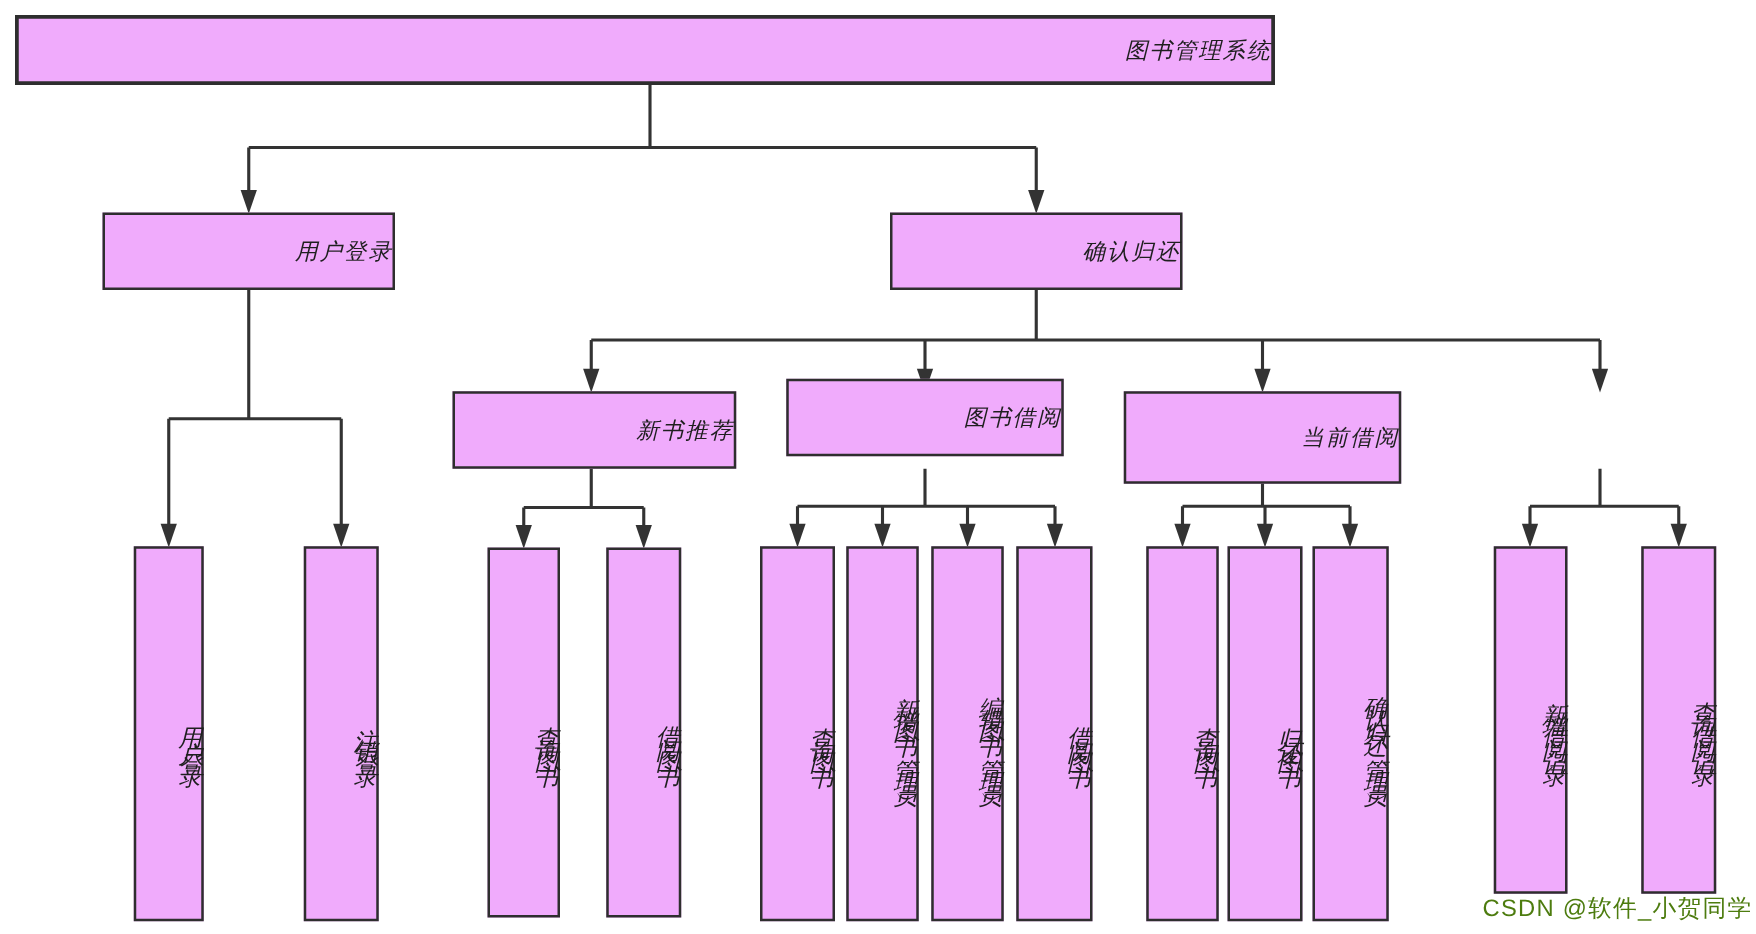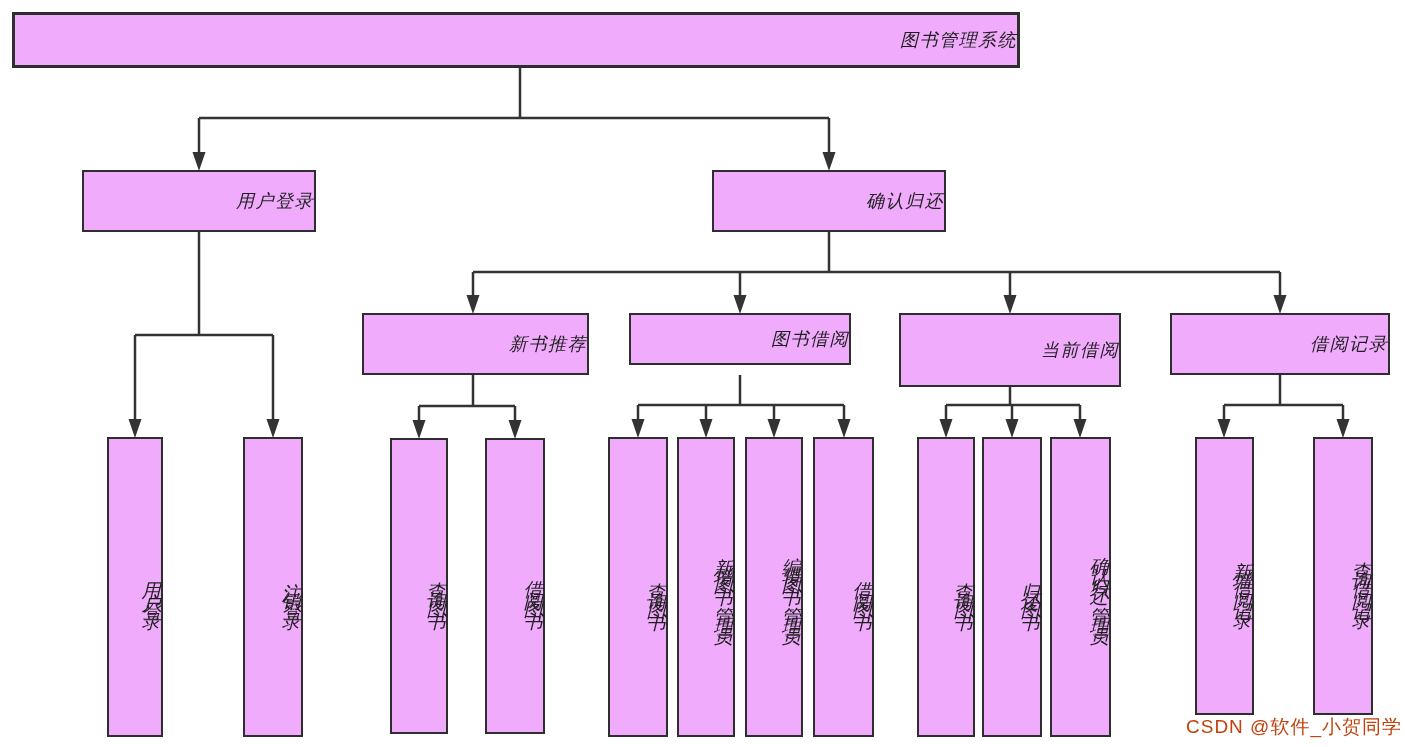--- a/index.html
+++ b/index.html
@@ -30,21 +30,21 @@
     writing-mode:vertical-rl;
     text-orientation:mixed;
     font-size:19px;
     letter-spacing:10px;
     line-height:1;
   }
   .watermark{
     position:absolute;
     left:1186px;top:714px;
     font-size:19px;
-    color:#c2410c;
+    color:#4d7c0f;
     letter-spacing:1px;
     white-space:nowrap;
   }
 </style>
 </head>
 <body>
 
 <div class="canvas">
 
   <svg class="connectors" viewBox="0 0 1405 747" xmlns="http://www.w3.org/2000/svg">
@@ -121,28 +121,25 @@
   <div class="box h" style="left:82px;top:170px;width:234px;height:62px;">
     <span>用户登录</span>
   </div>
   <div class="box h" style="left:712px;top:170px;width:234px;height:62px;">
     <span>确认归还</span>
   </div>
 
   <div class="box h" style="left:362px;top:313px;width:227px;height:62px;">
     <span>新书推荐</span>
   </div>
-  <div class="box h" style="left:629px;top:313px;width:222px;height:52px;">
+  <div class="box h" style="left:629px;top:303px;width:222px;height:62px;">
     <span>图书借阅</span>
   </div>
   <div class="box h" style="left:899px;top:313px;width:222px;height:74px;">
     <span>当前借阅</span>
-  </div>
-  <div class="box h" style="left:1170px;top:313px;width:220px;height:62px;">
-    <span>借阅记录</span>
   </div>
 
   <div class="box v" style="left:107px;top:437px;width:56px;height:300px;">
     <span>用户登录</span>
   </div>
   <div class="box v" style="left:243px;top:437px;width:60px;height:300px;">
     <span>注销登录</span>
   </div>
 
   <div class="box v" style="left:390px;top:438px;width:58px;height:296px;">

